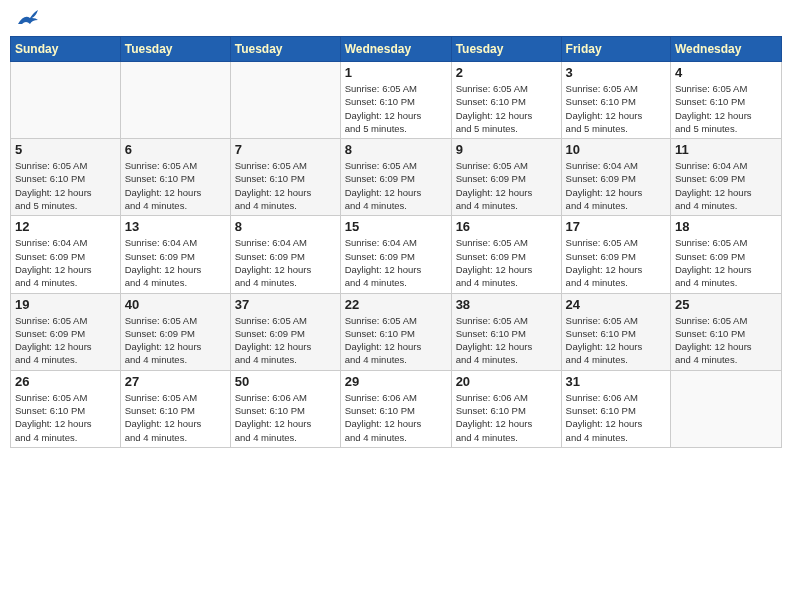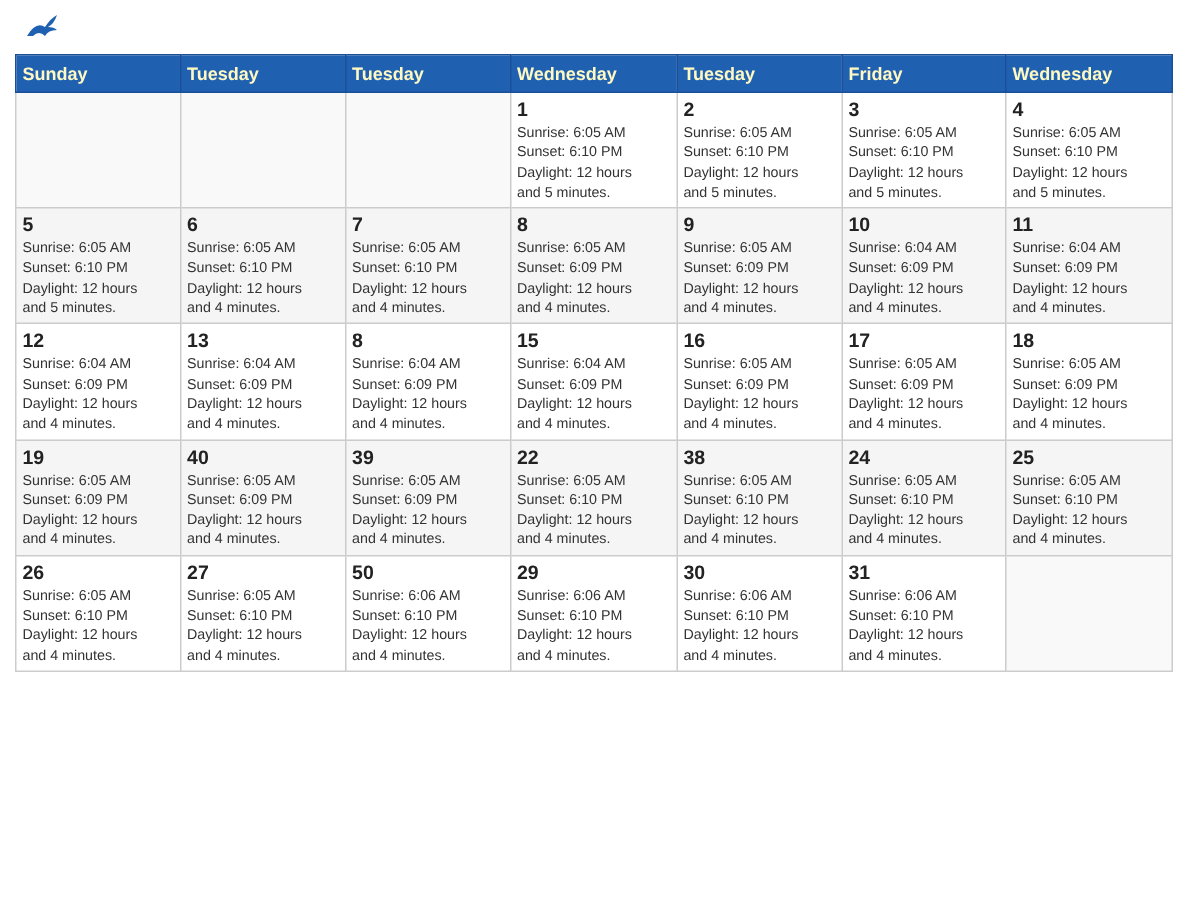--- a/index.html
+++ b/index.html
@@ -275,21 +275,21 @@
 and 4 minutes.</div>
         </td>
         <td>
           <span class="day-num">40</span>
           <div class="day-info" style="white-space: pre-line;">Sunrise: 6:05 AM
 Sunset: 6:09 PM
 Daylight: 12 hours
 and 4 minutes.</div>
         </td>
         <td>
-          <span class="day-num">39</span>
+          <span class="day-num">37</span>
           <div class="day-info" style="white-space: pre-line;">Sunrise: 6:05 AM
 Sunset: 6:09 PM
 Daylight: 12 hours
 and 4 minutes.</div>
         </td>
         <td>
           <span class="day-num">22</span>
           <div class="day-info" style="white-space: pre-line;">Sunrise: 6:05 AM
 Sunset: 6:10 PM
 Daylight: 12 hours
@@ -340,21 +340,21 @@
 and 4 minutes.</div>
         </td>
         <td>
           <span class="day-num">29</span>
           <div class="day-info" style="white-space: pre-line;">Sunrise: 6:06 AM
 Sunset: 6:10 PM
 Daylight: 12 hours
 and 4 minutes.</div>
         </td>
         <td>
-          <span class="day-num">30</span>
+          <span class="day-num">20</span>
           <div class="day-info" style="white-space: pre-line;">Sunrise: 6:06 AM
 Sunset: 6:10 PM
 Daylight: 12 hours
 and 4 minutes.</div>
         </td>
         <td>
           <span class="day-num">31</span>
           <div class="day-info" style="white-space: pre-line;">Sunrise: 6:06 AM
 Sunset: 6:10 PM
 Daylight: 12 hours

